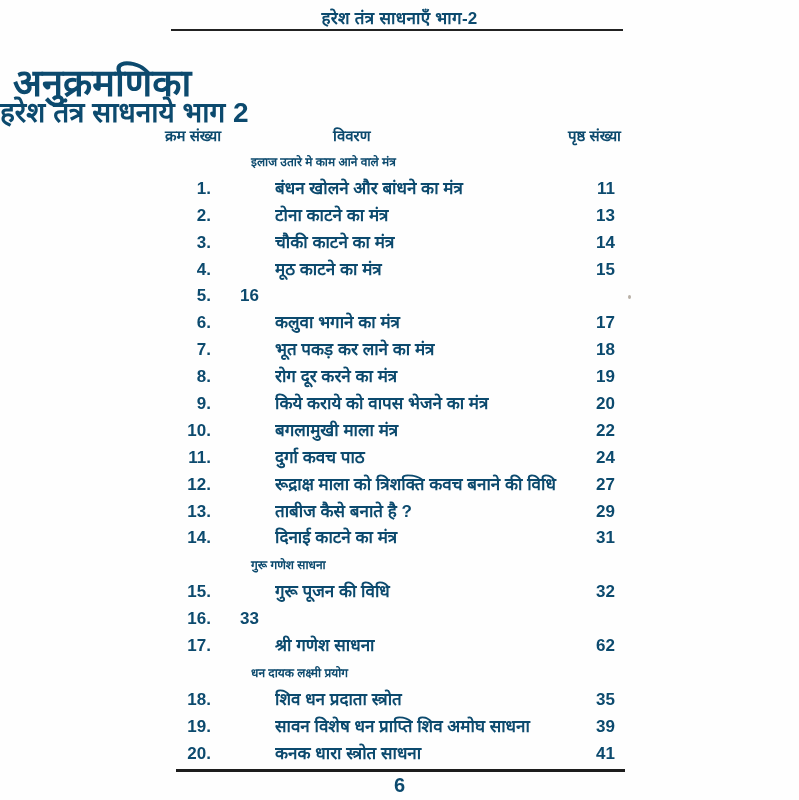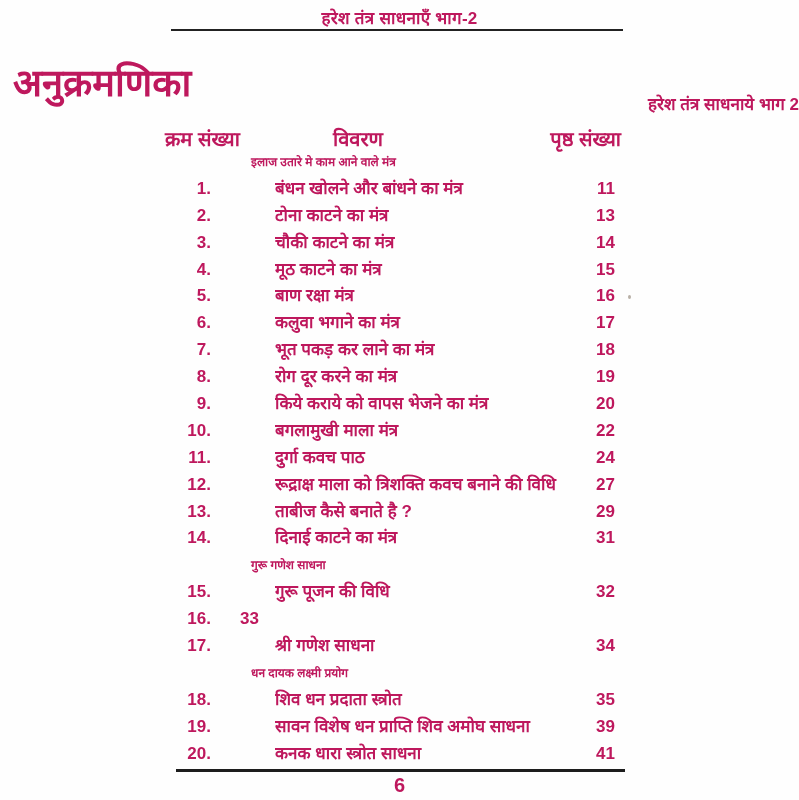--- a/index.html
+++ b/index.html
@@ -6,21 +6,21 @@
     margin: 0;
     padding: 0;
     background: #ffffff;
     font-family: "Liberation Sans", "DejaVu Sans", sans-serif;
   }
   .sheet {
     position: relative;
     width: 799px;
     height: 800px;
     background: #fefefe;
-    color: #be185d;
+    color: #0c4a6e;
     overflow: hidden;
     text-decoration: underline;
   }
   .running-header {
     position: absolute;
     top: 6px;
     left: 0;
     width: 100%;
     text-align: center;
     font-size: 17px;
@@ -44,31 +44,31 @@
     text-align: left;
     font-size: 38px;
     font-weight: 800;
   }
   .subtitle {
     position: absolute;
     top: 92px;
     left: 0;
     width: 100%;
     margin: 0;
-    text-align: right;
-    font-size: 17px;
+    text-align: left;
+    font-size: 28px;
     font-weight: 700;
   }
   .col-head {
     position: absolute;
     top: 125px;
     left: 165px;
     width: 456px;
     height: 24px;
-    font-size: 20px;
+    font-size: 15px;
     font-weight: 700;
   }
   .ch-serial { position: absolute; left: 0; top: 0; }
   .ch-desc   { position: absolute; left: 168px; top: 0; }
   .ch-page   { position: absolute; right: 0; top: 0; }
   .toc {
     position: absolute;
     top: 149px;
     left: 165px;
     width: 456px;
@@ -165,21 +165,20 @@
     <span class="entry-title">चौकी काटने का मंत्र</span>
     <span class="pg">14</span>
   </div>
       <div class="toc-row">
     <span class="num">4.</span>
     <span class="entry-title">मूठ काटने का मंत्र</span>
     <span class="pg">15</span>
   </div>
       <div class="toc-row">
     <span class="num">5.</span>
-    <span class="entry-title">बाण रक्षा मंत्र</span>
     <span class="pg">16</span>
   </div>
       <div class="toc-row">
     <span class="num">6.</span>
     <span class="entry-title">कलुवा भगाने का मंत्र</span>
     <span class="pg">17</span>
   </div>
       <div class="toc-row">
     <span class="num">7.</span>
     <span class="entry-title">भूत पकड़ कर लाने का मंत्र</span>
@@ -226,21 +225,21 @@
     <span class="entry-title">गुरू पूजन  की विधि</span>
     <span class="pg">32</span>
   </div>
       <div class="toc-row">
     <span class="num">16.</span>
     <span class="pg">33</span>
   </div>
       <div class="toc-row">
     <span class="num">17.</span>
     <span class="entry-title">श्री गणेश साधना</span>
-    <span class="pg">34</span>
+    <span class="pg">62</span>
   </div>
       <div class="section-heading">धन दायक लक्ष्मी प्रयोग</div>
       <div class="toc-row">
     <span class="num">18.</span>
     <span class="entry-title">शिव धन प्रदाता स्त्रोत</span>
     <span class="pg">35</span>
   </div>
       <div class="toc-row">
     <span class="num">19.</span>
     <span class="entry-title">सावन विशेष धन प्राप्ति शिव अमोघ साधना</span>

